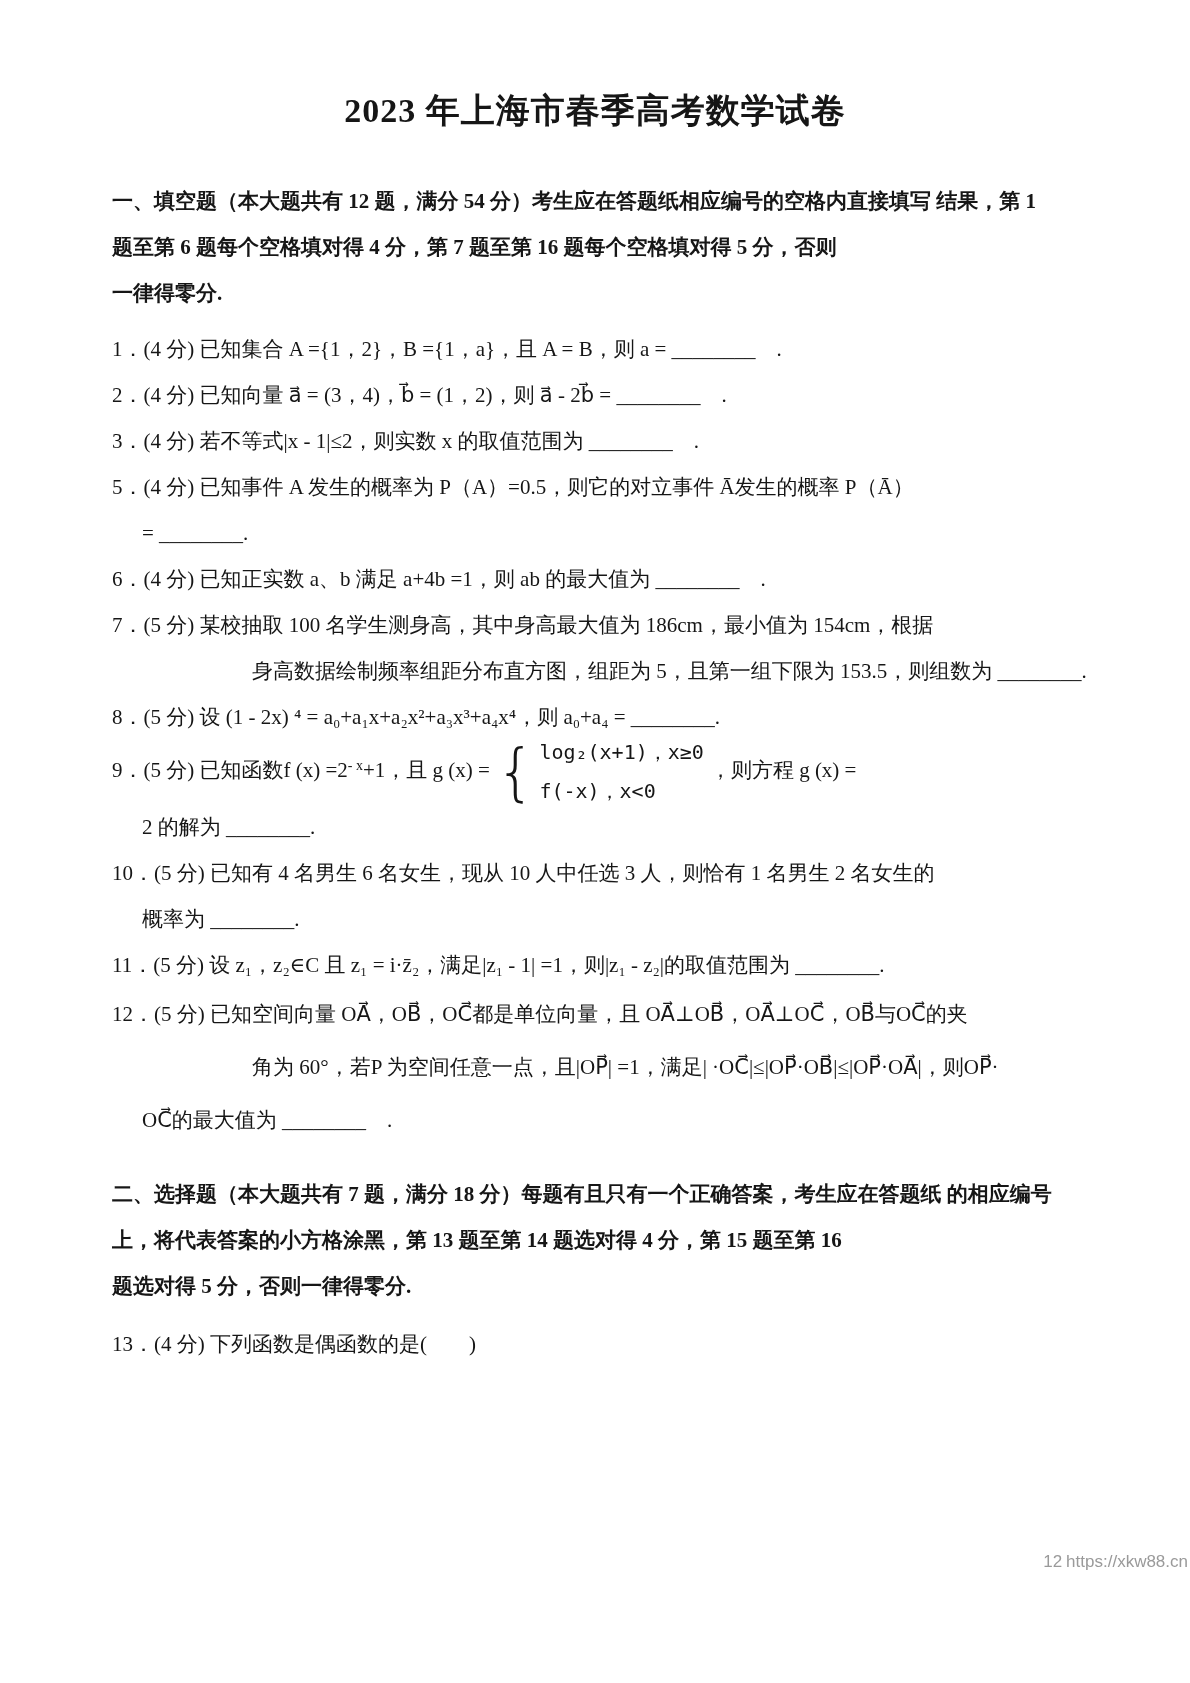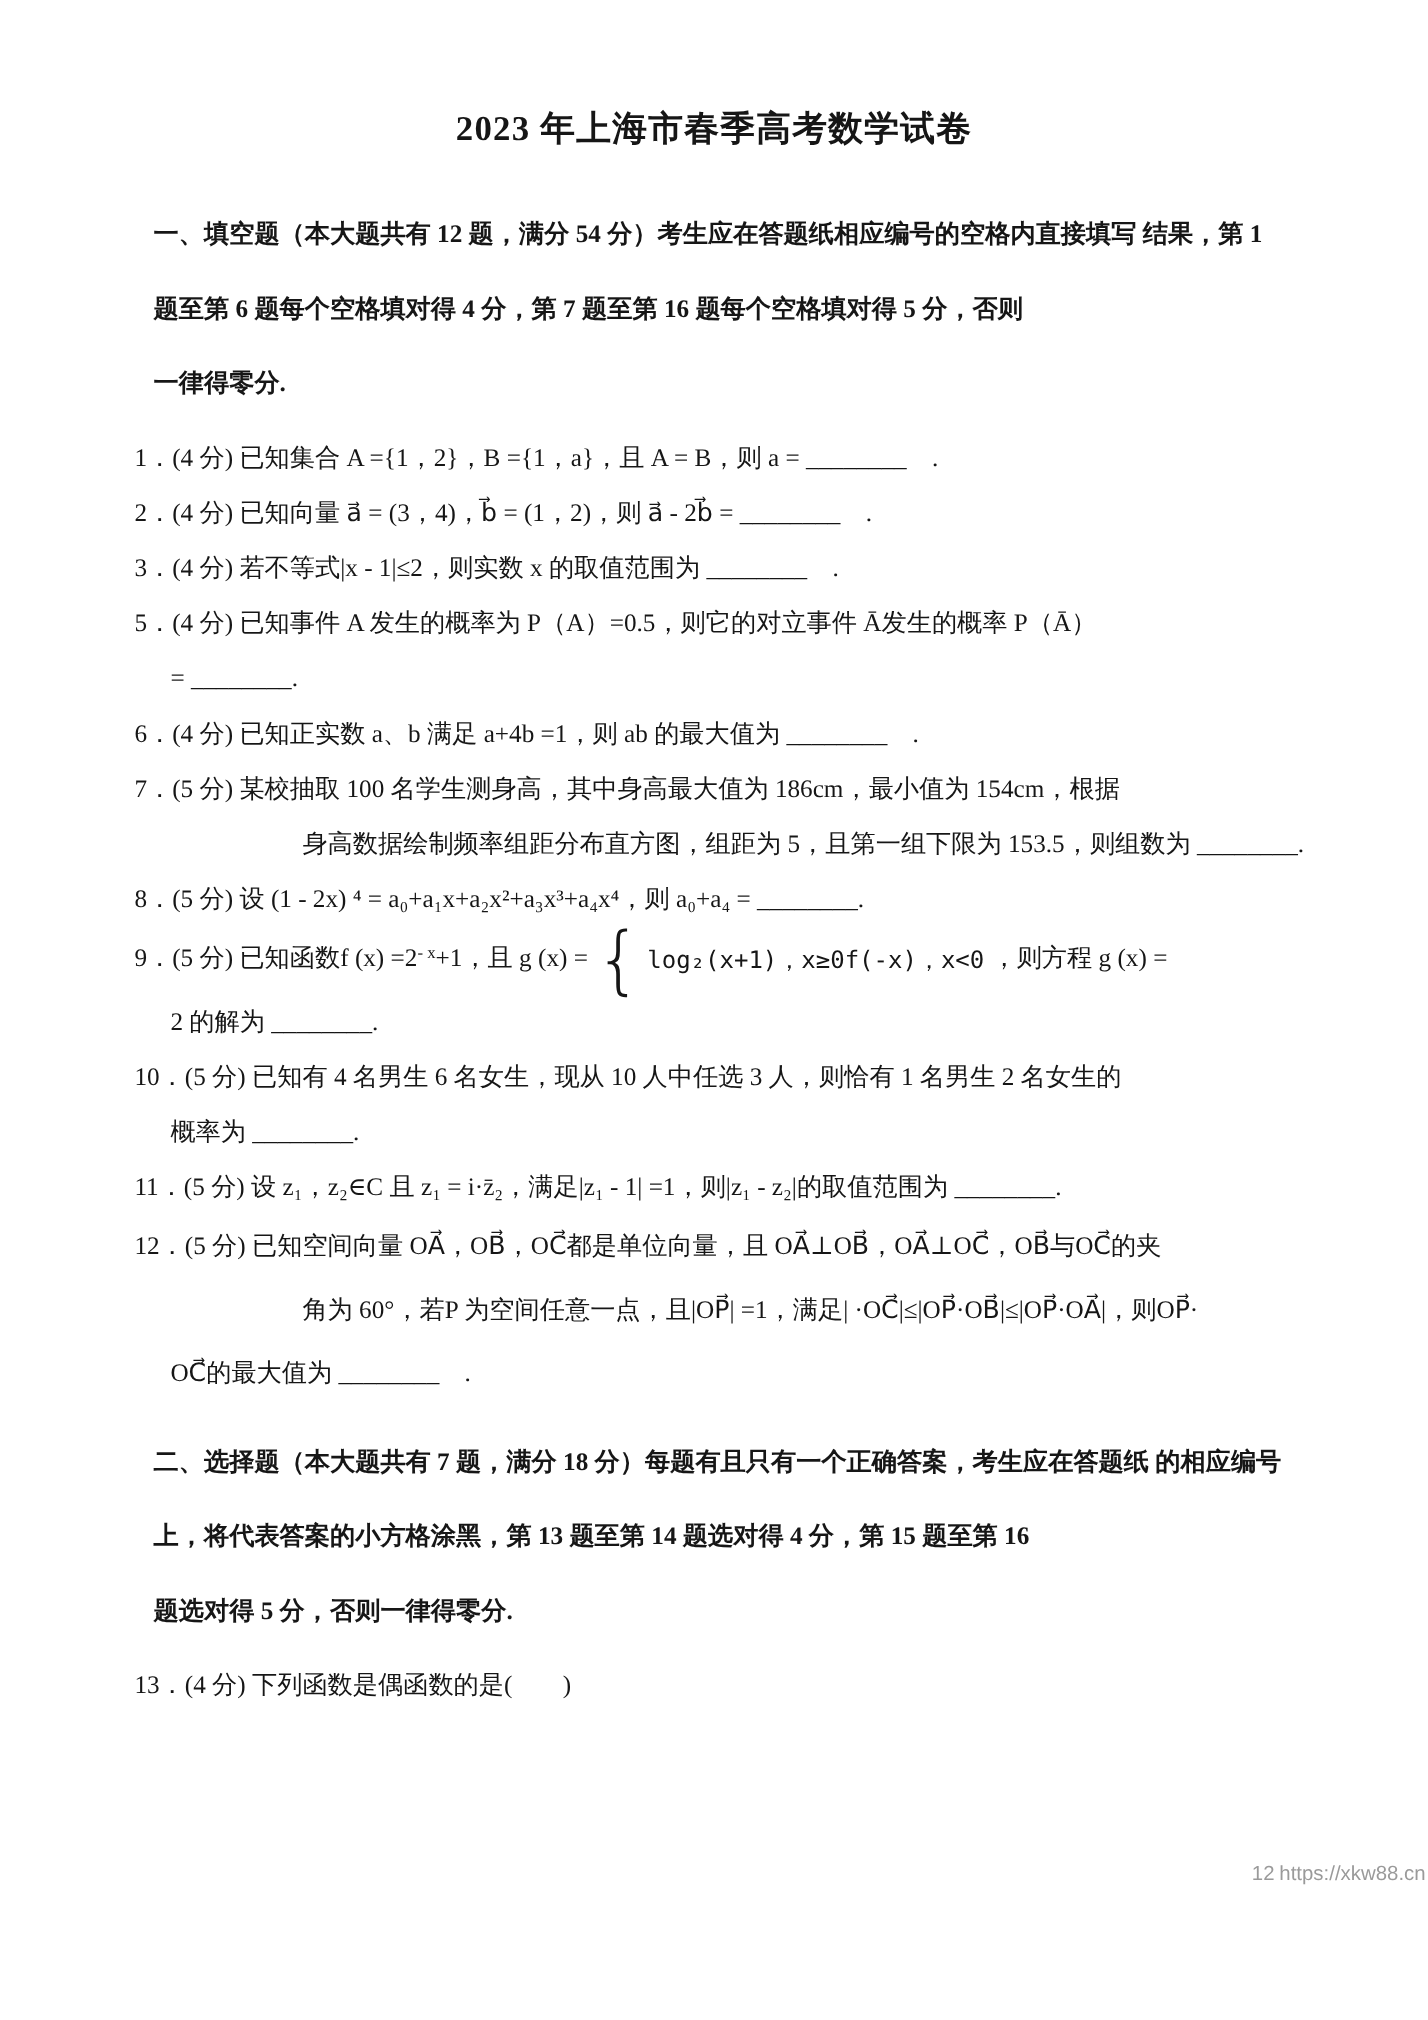--- a/index.html
+++ b/index.html
@@ -10,31 +10,31 @@
   }
   .page {
     position: relative;
     width: 1190px; height: 1683px;
     overflow: hidden;
     box-sizing: border-box;
     padding: 88px 112px 0 112px;
     color: #161616;
   }
   .title {
-    font-size: 29px;
+    font-size: 34px;
     font-weight: bold;
     text-align: center;
     margin: 0 0 44px 0;
     letter-spacing: 1px;
   }
   .heading .h-line {
     font-weight: bold;
     font-size: 21px;
     line-height: 46px;
-    margin: 16px;
+    margin: 0;
     white-space: nowrap;
   }
   .questions { margin-top: 10px; }
   .q-line {
     font-size: 21px;
     line-height: 46px;
     margin: 0;
     white-space: nowrap;
   }
   .indent-sm { padding-left: 30px; }
@@ -51,21 +51,21 @@
   }
   .brace {
     font-size: 62px;
     font-weight: 300;
     line-height: 0.9;
     font-family: "DejaVu Sans", sans-serif;
     margin-right: 4px;
   }
   .pw-col {
     display: inline-flex;
-    flex-direction: row;
+    flex-direction: column;
     row-gap: 14px;
     text-align: left;
   }
   .pw-line {
     font-family: "DejaVu Sans Mono", "Liberation Mono", monospace;
     font-size: 20px;
     line-height: 1.25;
   }
   .footer {
     position: absolute;

